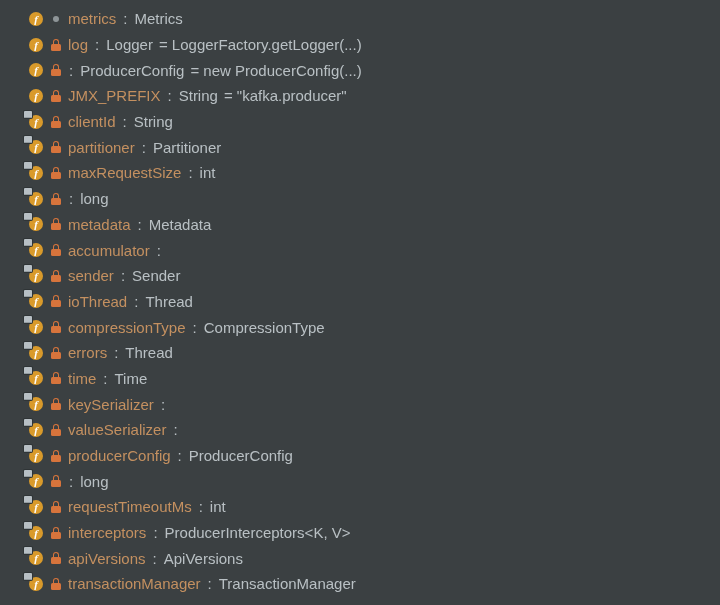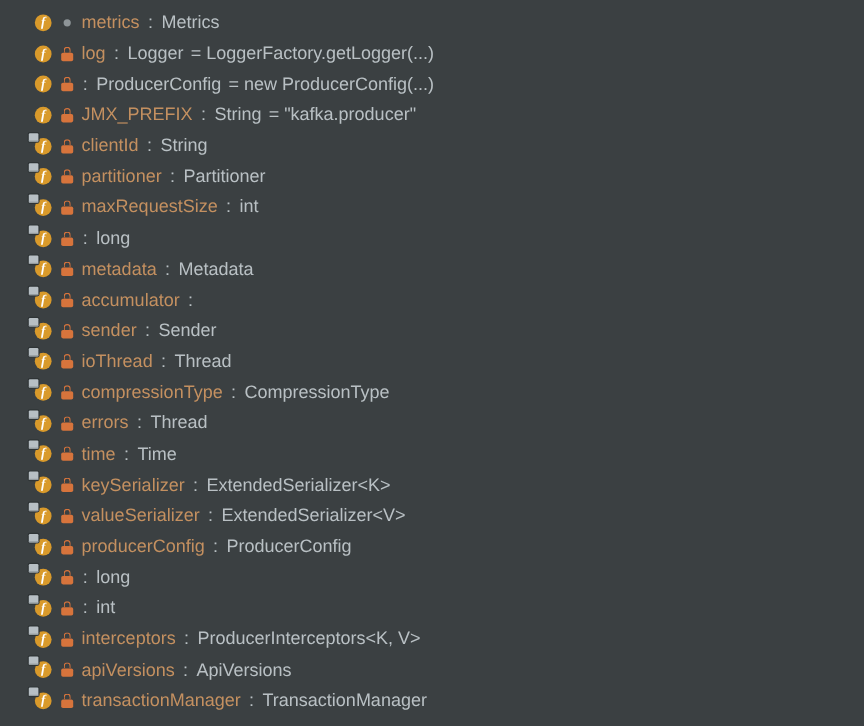--- a/index.html
+++ b/index.html
@@ -285,33 +285,31 @@
     <li class="row">
       <span class="icon-wrap">
         <span class="field-icon">f</span>
         <span class="final-badge"></span>
       </span>
       <span class="vis">
         <span class="lock"></span>
       </span>
       <span class="name">keySerializer</span>
       <span class="colon">: </span>
-      <span class="type">ExtendedSerializer&lt;K&gt;</span>
     </li>
     <li class="row">
       <span class="icon-wrap">
         <span class="field-icon">f</span>
         <span class="final-badge"></span>
       </span>
       <span class="vis">
         <span class="lock"></span>
       </span>
       <span class="name">valueSerializer</span>
       <span class="colon">: </span>
-      <span class="type">ExtendedSerializer&lt;V&gt;</span>
     </li>
     <li class="row">
       <span class="icon-wrap">
         <span class="field-icon">f</span>
         <span class="final-badge"></span>
       </span>
       <span class="vis">
         <span class="lock"></span>
       </span>
       <span class="name">producerConfig</span>
@@ -330,20 +328,21 @@
       <span class="type">long</span>
     </li>
     <li class="row">
       <span class="icon-wrap">
         <span class="field-icon">f</span>
         <span class="final-badge"></span>
       </span>
       <span class="vis">
         <span class="lock"></span>
       </span>
+      <span class="name">requestTimeoutMs</span>
       <span class="colon">: </span>
       <span class="type">int</span>
     </li>
     <li class="row">
       <span class="icon-wrap">
         <span class="field-icon">f</span>
         <span class="final-badge"></span>
       </span>
       <span class="vis">
         <span class="lock"></span>

